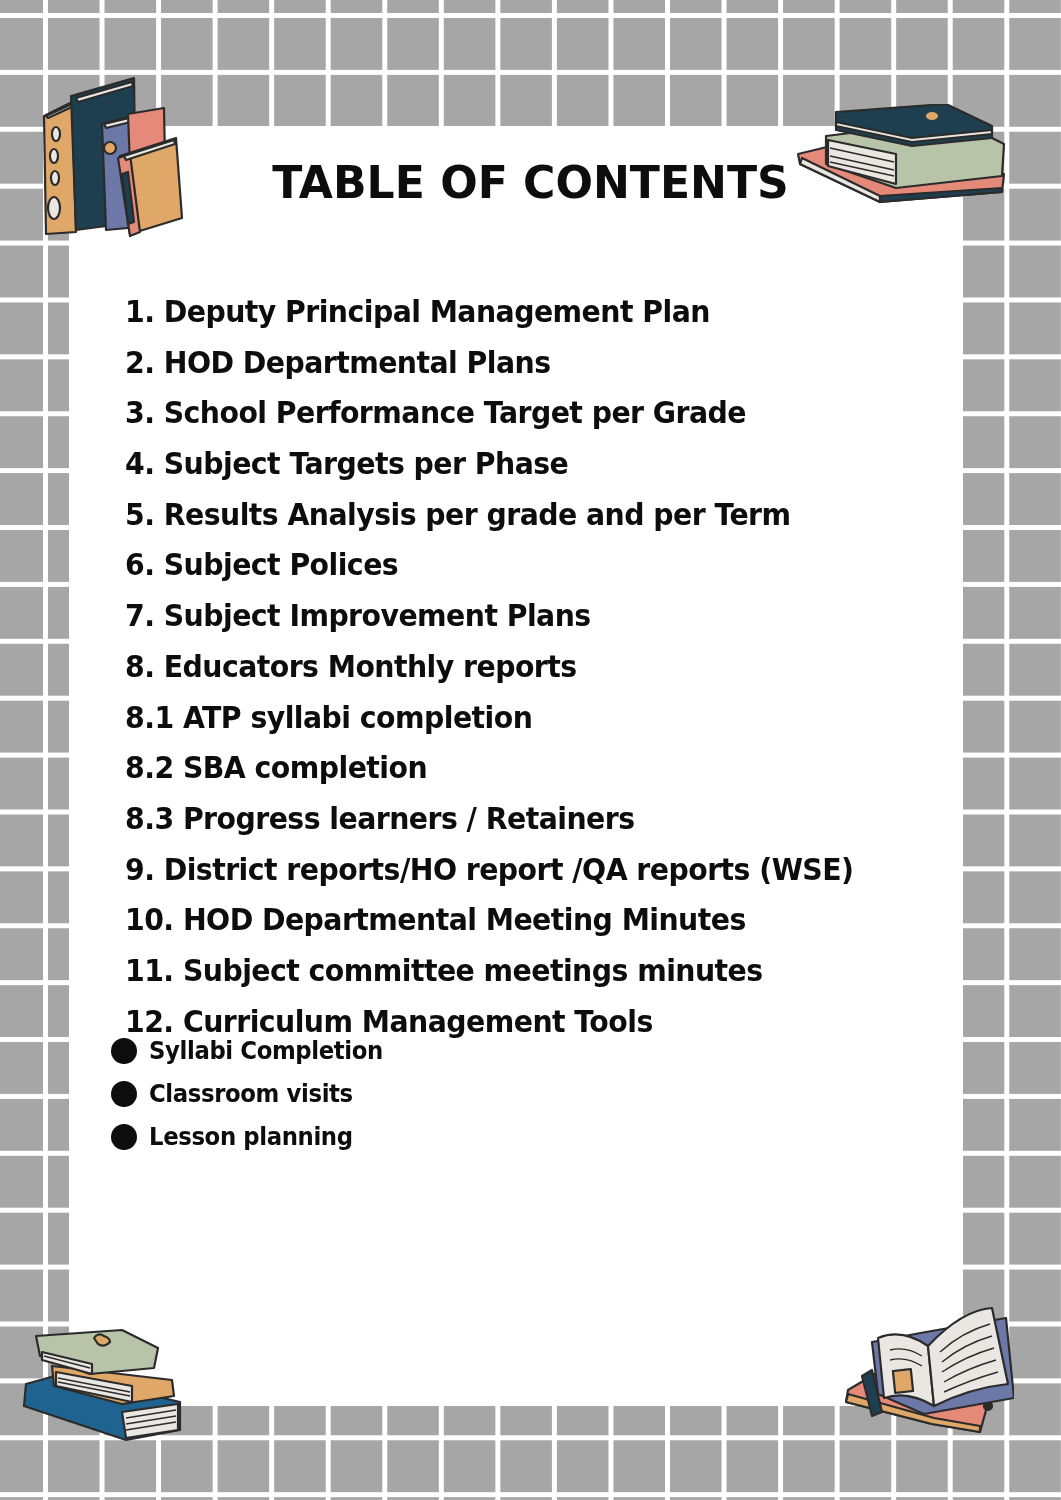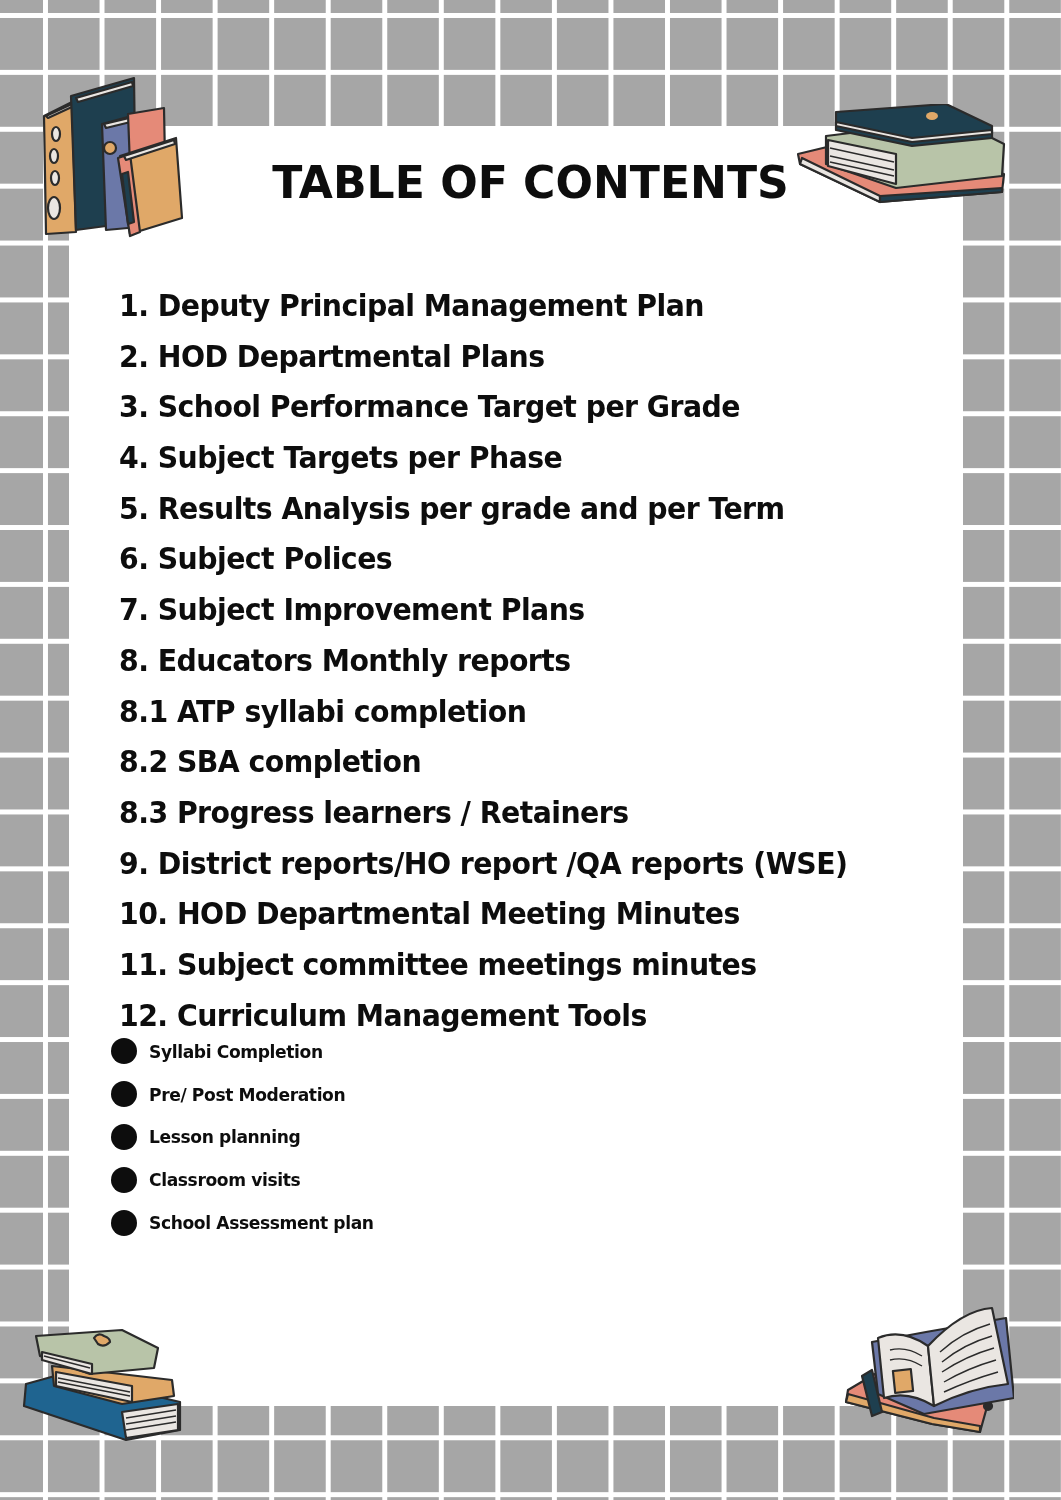--- a/index.html
+++ b/index.html
@@ -26,35 +26,35 @@
     position: absolute; left: 69px; top: 126px; width: 894px; height: 1280px;
     background: #ffffff;
   }
   .title {
     position: absolute; left: 0; width: 1061px; top: 156px; text-align: center;
     font-family: "DejaVu Sans", sans-serif; font-weight: bold;
     font-size: 45px; letter-spacing: 0px; color: #0d0d0d;
     transform: scaleX(0.98);
   }
   .toc {
-    position: absolute; left: 111px; top: 273px; margin: 8px; padding: 0; list-style: none;
+    position: absolute; left: 111px; top: 273px; margin: 14px; padding: 0; list-style: none;
   }
   .toc-item {
     font-family: "DejaVu Sans", sans-serif; font-weight: bold;
     font-size: 30.5px; line-height: 50.7px; height: 50.7px; color: #0d0d0d;
     white-space: nowrap; letter-spacing: -0.6px;
     transform-origin: left center; transform: scaleX(0.93);
   }
   .sub {
     position: absolute; left: 111px; top: 1030px; margin: 0; padding: 0; list-style: none;
   }
   .sub-item {
     display: flex; align-items: center; height: 42.8px;
     font-family: "DejaVu Sans", sans-serif; font-weight: bold;
-    font-size: 18px; color: #0d0d0d; white-space: nowrap; letter-spacing: -0.4px;
+    font-size: 24px; color: #0d0d0d; white-space: nowrap; letter-spacing: -0.4px;
   }
   .bullet {
     width: 26px; height: 26px; border-radius: 50%; background: #0d0d0d;
     margin-right: 12px; flex: 0 0 26px;
   }
   .sub-label { transform-origin: left center; transform: scaleX(0.95); display: inline-block; }
   .deco { position: absolute; }
 </style>
 </head>
 <body>
@@ -161,27 +161,19 @@
   <li class="toc-item">12. Curriculum Management Tools</li>
 </ul>
 
 <ul class="sub">
   <li class="sub-item">
       <span class="bullet"></span>
       <span class="sub-label">Syllabi Completion</span>
     </li>
   <li class="sub-item">
       <span class="bullet"></span>
-      <span class="sub-label">Pre/ Post Moderation</span>
+      <span class="sub-label">Classroom visits</span>
     </li>
   <li class="sub-item">
       <span class="bullet"></span>
       <span class="sub-label">Lesson planning</span>
     </li>
-  <li class="sub-item">
-      <span class="bullet"></span>
-      <span class="sub-label">Classroom visits</span>
-    </li>
-  <li class="sub-item">
-      <span class="bullet"></span>
-      <span class="sub-label">School Assessment plan</span>
-    </li>
 </ul>
 
 </body></html>

